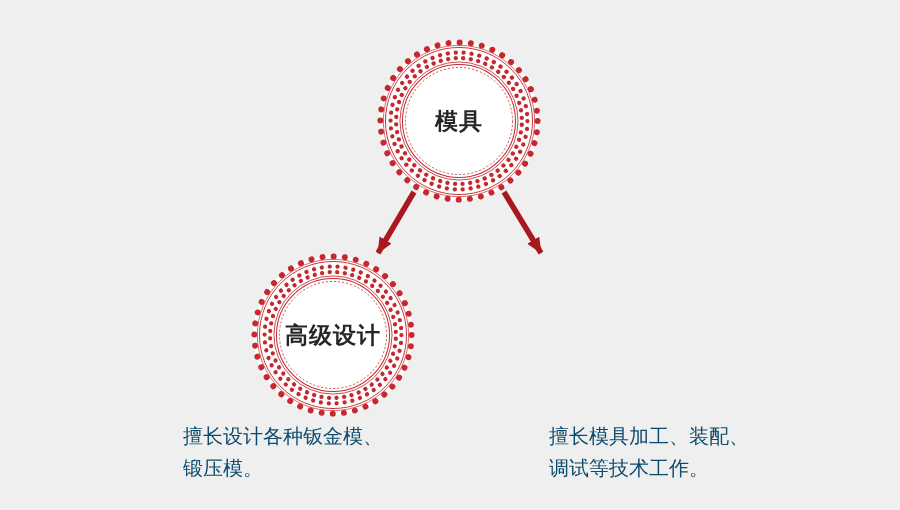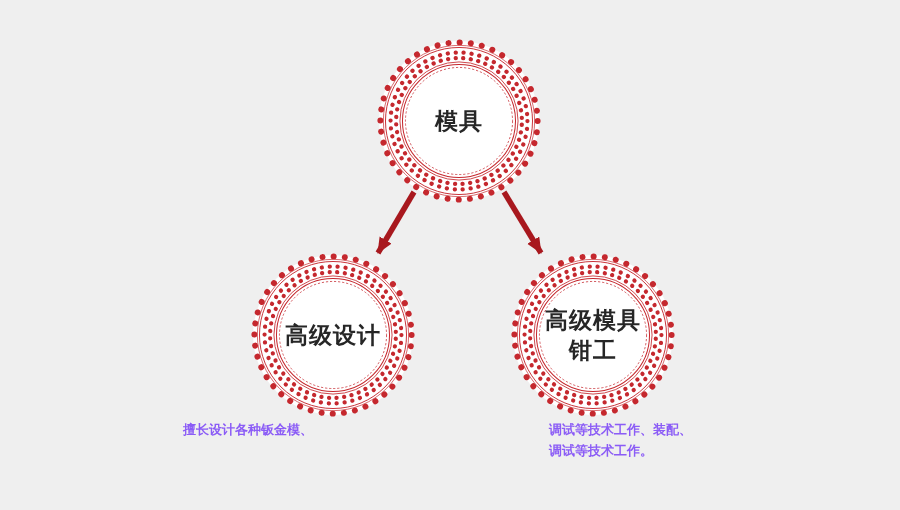--- a/index.html
+++ b/index.html
@@ -46,24 +46,24 @@
     letter-spacing:1px;
   }
   .arrows-layer{
     position:absolute;left:0;top:0;
     width:900px;height:510px;
     pointer-events:none;
   }
   .caption{
     position:absolute;
     width:250px;
-    font-size:13px;
-    font-weight:700;
+    font-size:20px;
+    font-weight:400;
     line-height:1.6;
-    color:#8b5cf6;
+    color:#0c4a6e;
     text-align:left;
   }
   .caption-left {left:183px;top:420px;}
   .caption-right{left:549px;top:420px;}
 </style>
 </head>
 <body>
 
 <svg width="0" height="0" style="position:absolute" aria-hidden="true">
   <defs>
@@ -104,31 +104,23 @@
 
   <div class="node node-left">
     <svg class="lace-svg" viewBox="0 0 200 200">
       <use href="#lace"></use>
     </svg>
     <div class="node-label">
       <span>高级设计</span>
     </div>
   </div>
 
-  <div class="node node-right">
-    <svg class="lace-svg" viewBox="0 0 200 200">
-      <use href="#lace"></use>
-    </svg>
-    <div class="node-label">
-      <span>高级模具</span>
-      <span>钳工</span>
-    </div>
-  </div>
 
   <div class="caption caption-left">
     <div>擅长设计各种钣金模、</div>
+    <div>锻压模。</div>
   </div>
   <div class="caption caption-right">
-    <div>调试等技术工作、装配、</div>
+    <div>擅长模具加工、装配、</div>
     <div>调试等技术工作。</div>
   </div>
 
 </div>
 
 </body></html>

